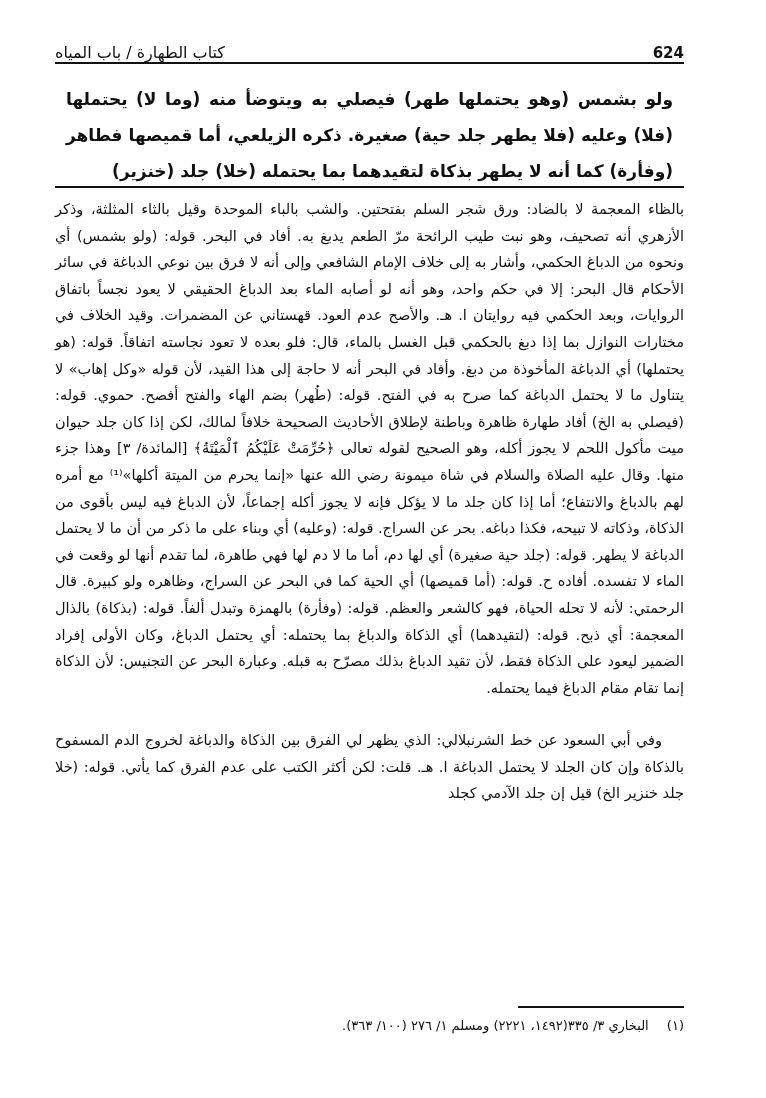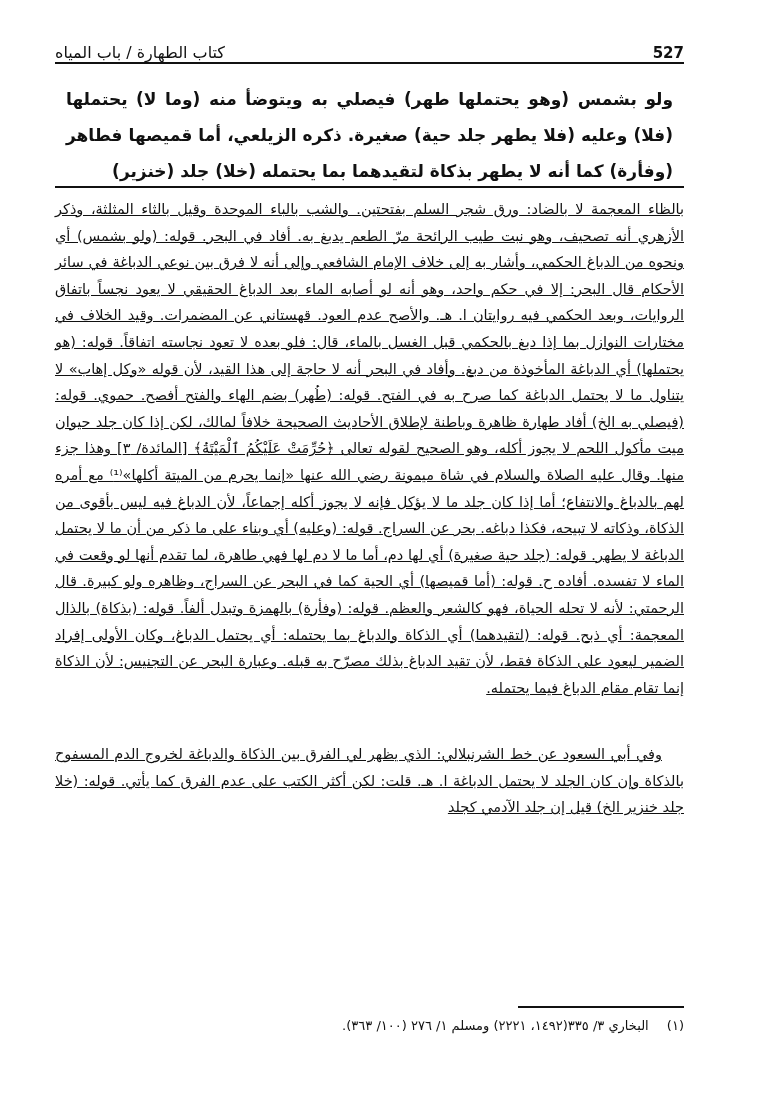--- a/index.html
+++ b/index.html
@@ -13,34 +13,34 @@
   .running-head .chapter { font-weight: normal; font-size: 16px; }
   .rule-head { position: absolute; top: 62px; left: 0; right: 0; height: 0; border-top: 2px solid #111; }
 
   .matn { position: absolute; top: 70px; left: 0; right: 0; font-size: 17px; font-weight: bold;
           line-height: 36px; text-align: justify; text-align-last: right; }
   .matn p { margin: 11px; }
   .rule-matn { position: absolute; top: 186px; left: 0; right: 0; border-top: 2px solid #111; }
 
   .sharh { position: absolute; top: 196px; left: 0; right: 0; font-size: 14.5px; line-height: 26.6px;
            text-align: justify; text-align-last: right; }
-  .sharh p { margin: 0; text-decoration: underline; }
-  .sharh p.indent { text-indent: 22px; margin-top: 40px; }
+  .sharh p { margin: 0; }
+  .sharh p.indent { text-indent: 22px; margin-top: 26px; }
 
   .rule-foot { position: absolute; top: 1006px; right: 0; width: 166px; border-top: 2px solid #111; }
   .footnotes { position: absolute; top: 1016px; left: 8px; right: 0; font-size: 13px; line-height: 20px; }
   .footnotes .fn-num { margin-left: 14px; }
 </style>
 </head>
 <body>
 
 <div class="page">
 
   <div class="running-head">
-    <span class="page-num">527</span>
+    <span class="page-num">624</span>
     <span class="chapter">كتاب الطهارة / باب المياه</span>
   </div>
   <div class="rule-head"></div>
 
   <div class="matn">
     <p>ولو بشمس (وهو يحتملها طهر) فيصلي به ويتوضأ منه (وما لا) يحتملها (فلا) وعليه (فلا يطهر جلد حية) صغيرة. ذكره الزيلعي، أما قميصها فطاهر (وفأرة) كما أنه لا يطهر بذكاة لتقيدهما بما يحتمله (خلا) جلد (خنزير)</p>
   </div>
   <div class="rule-matn"></div>
 
   <div class="sharh">

